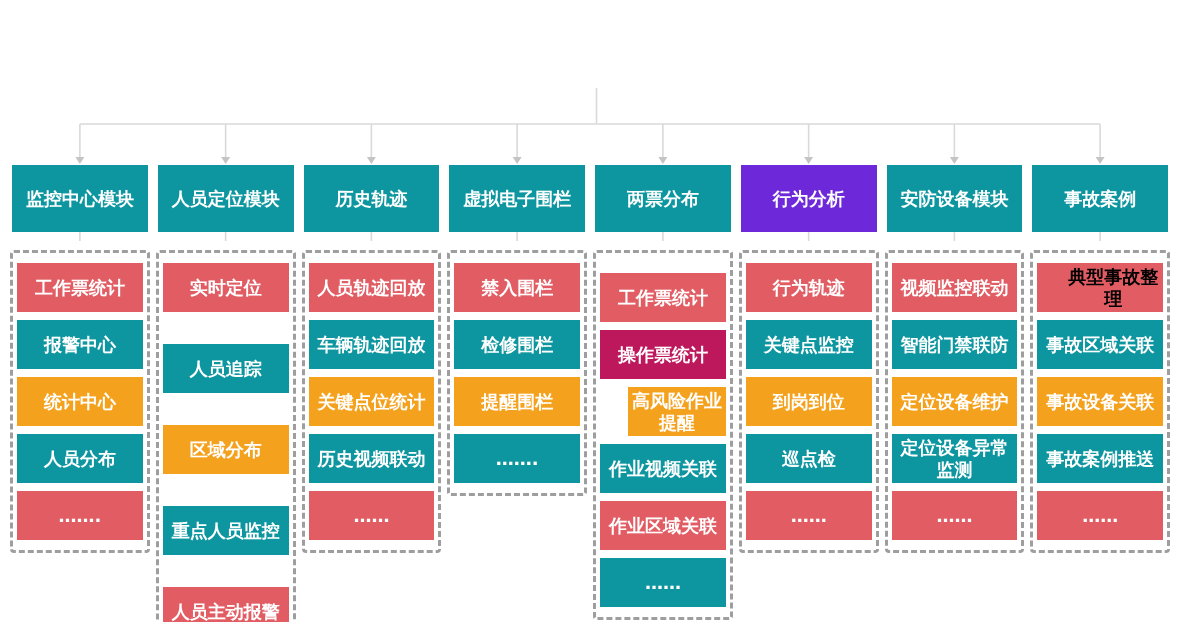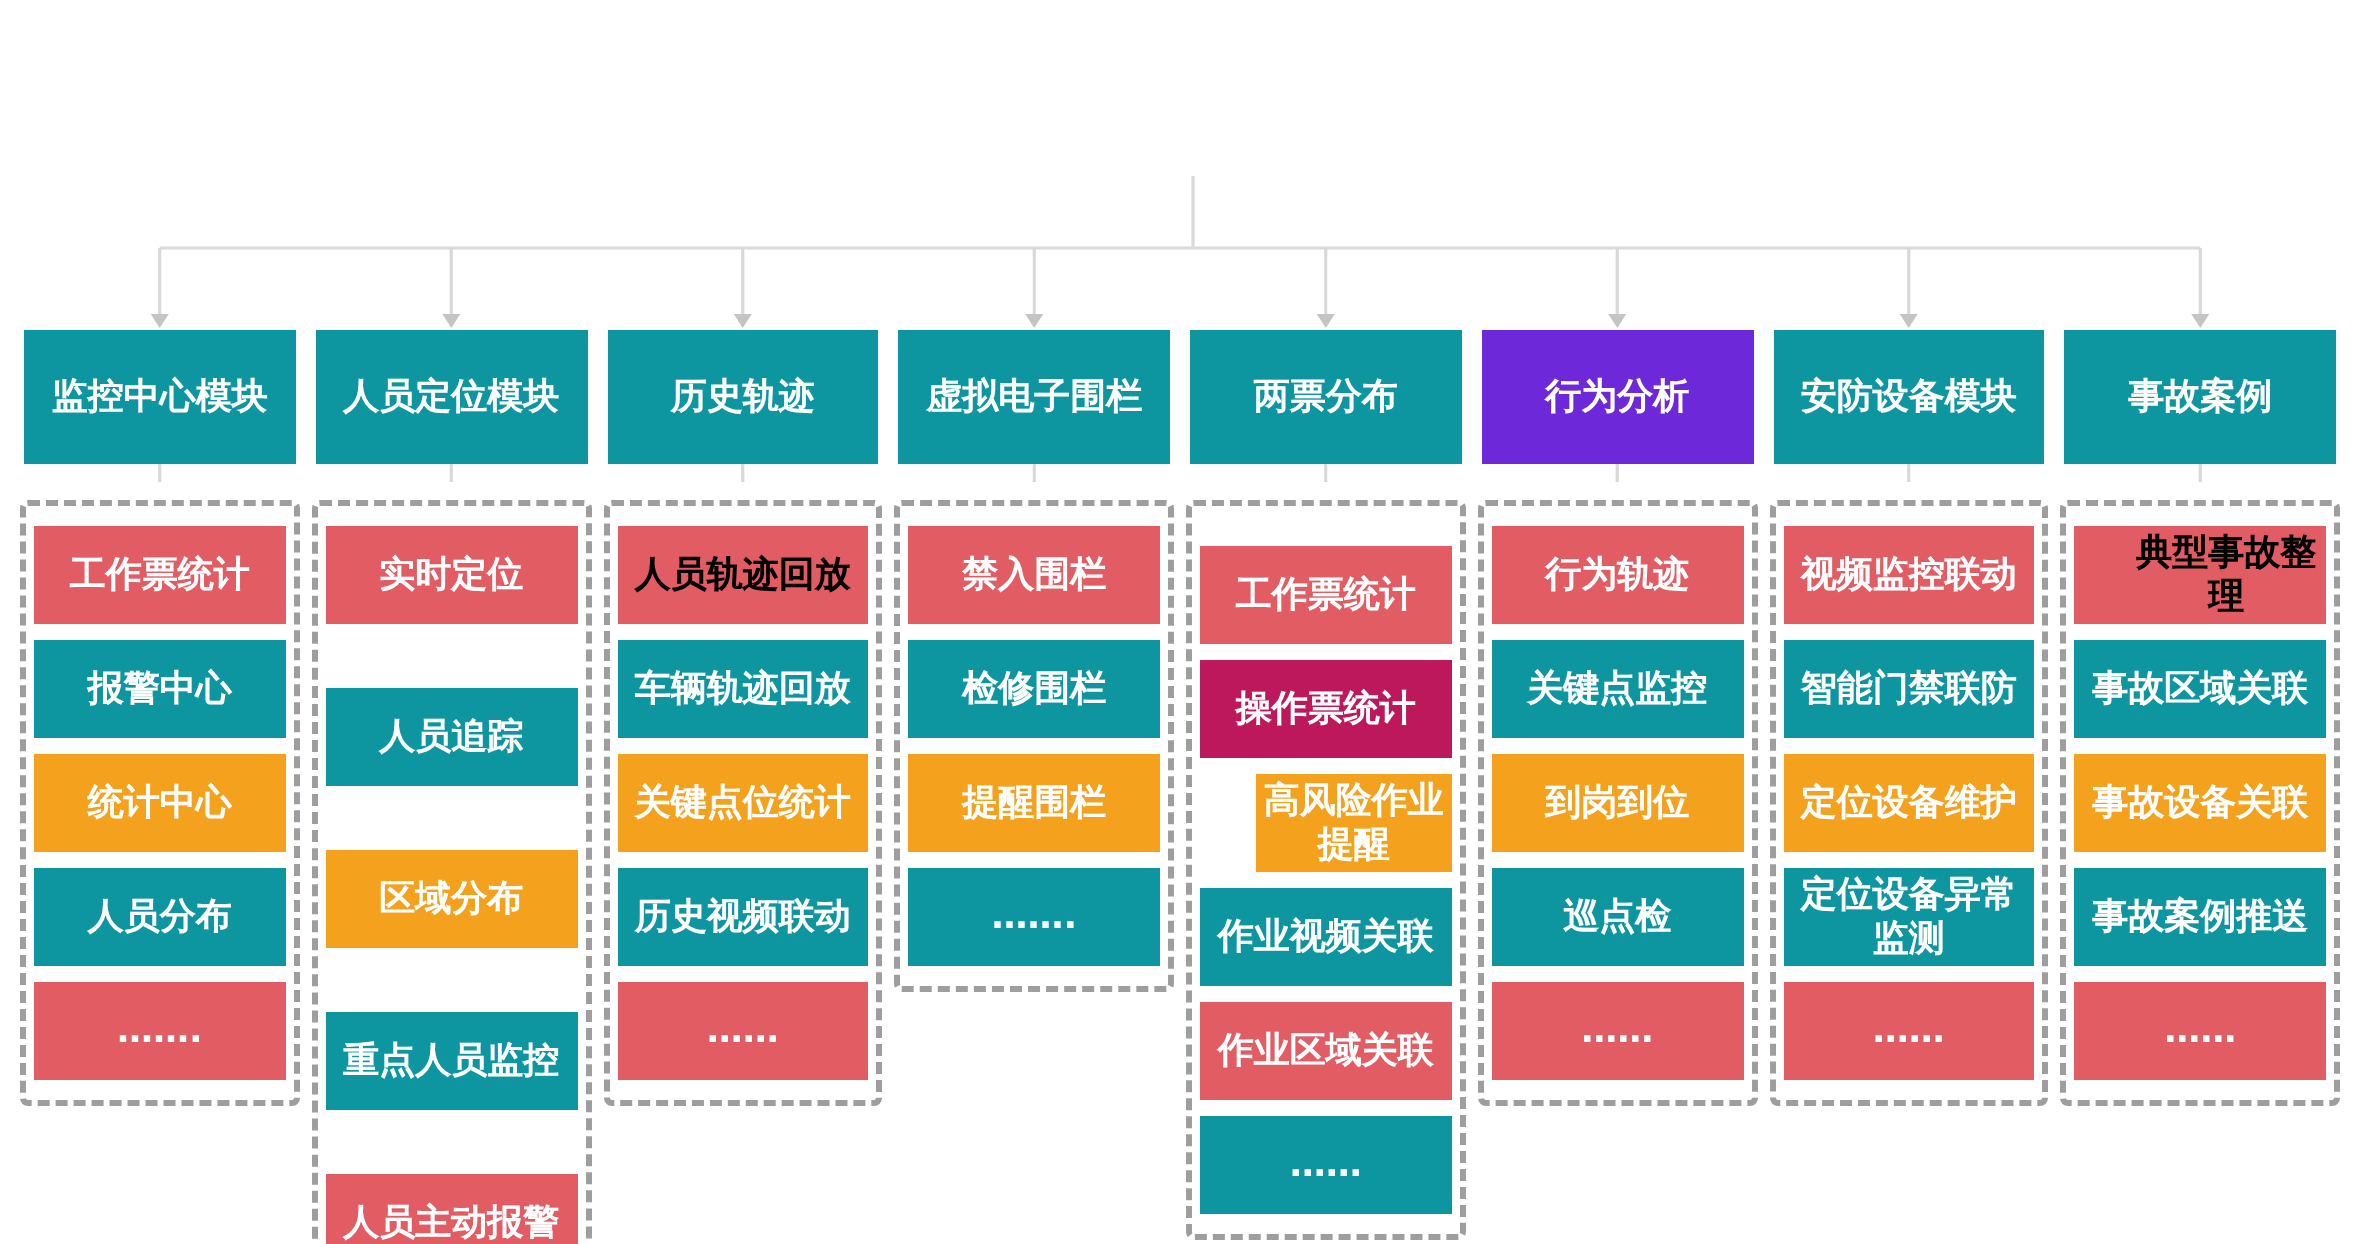--- a/index.html
+++ b/index.html
@@ -102,21 +102,21 @@
           <div class="cell" style="background: rgb(14, 150, 160); color: rgb(255, 255, 255);">人员追踪</div>
           <div class="cell" style="background: rgb(244, 161, 29); color: rgb(255, 255, 255);">区域分布</div>
           <div class="cell" style="background: rgb(14, 150, 160); color: rgb(255, 255, 255);">重点人员监控</div>
           <div class="cell" style="background: rgb(225, 92, 99); color: rgb(255, 255, 255);">人员主动报警</div>
           <div class="cell" style="background: rgb(14, 150, 160); color: rgb(255, 255, 255);">……</div>
         </div>
       </div>
       <div class="col">
         <div class="module-header" style="background: rgb(14, 150, 160);">历史轨迹</div>
         <div class="box" style="border-color: rgb(158, 158, 158);">
-          <div class="cell" style="background: rgb(225, 92, 99); color: #000000;">人员轨迹回放</div>
+          <div class="cell" style="background: rgb(225, 92, 99); color: #ffffff;">人员轨迹回放</div>
           <div class="cell" style="background: rgb(14, 150, 160); color: rgb(255, 255, 255);">车辆轨迹回放</div>
           <div class="cell" style="background: rgb(244, 161, 29); color: rgb(255, 255, 255);">关键点位统计</div>
           <div class="cell" style="background: rgb(14, 150, 160); color: rgb(255, 255, 255);">历史视频联动</div>
           <div class="cell" style="background: rgb(225, 92, 99); color: rgb(255, 255, 255);">……</div>
         </div>
       </div>
       <div class="col">
         <div class="module-header" style="background: rgb(14, 150, 160);">虚拟电子围栏</div>
         <div class="box" style="border-color: rgb(158, 158, 158);">
           <div class="cell" style="background: rgb(225, 92, 99); color: rgb(255, 255, 255);">禁入围栏</div>

